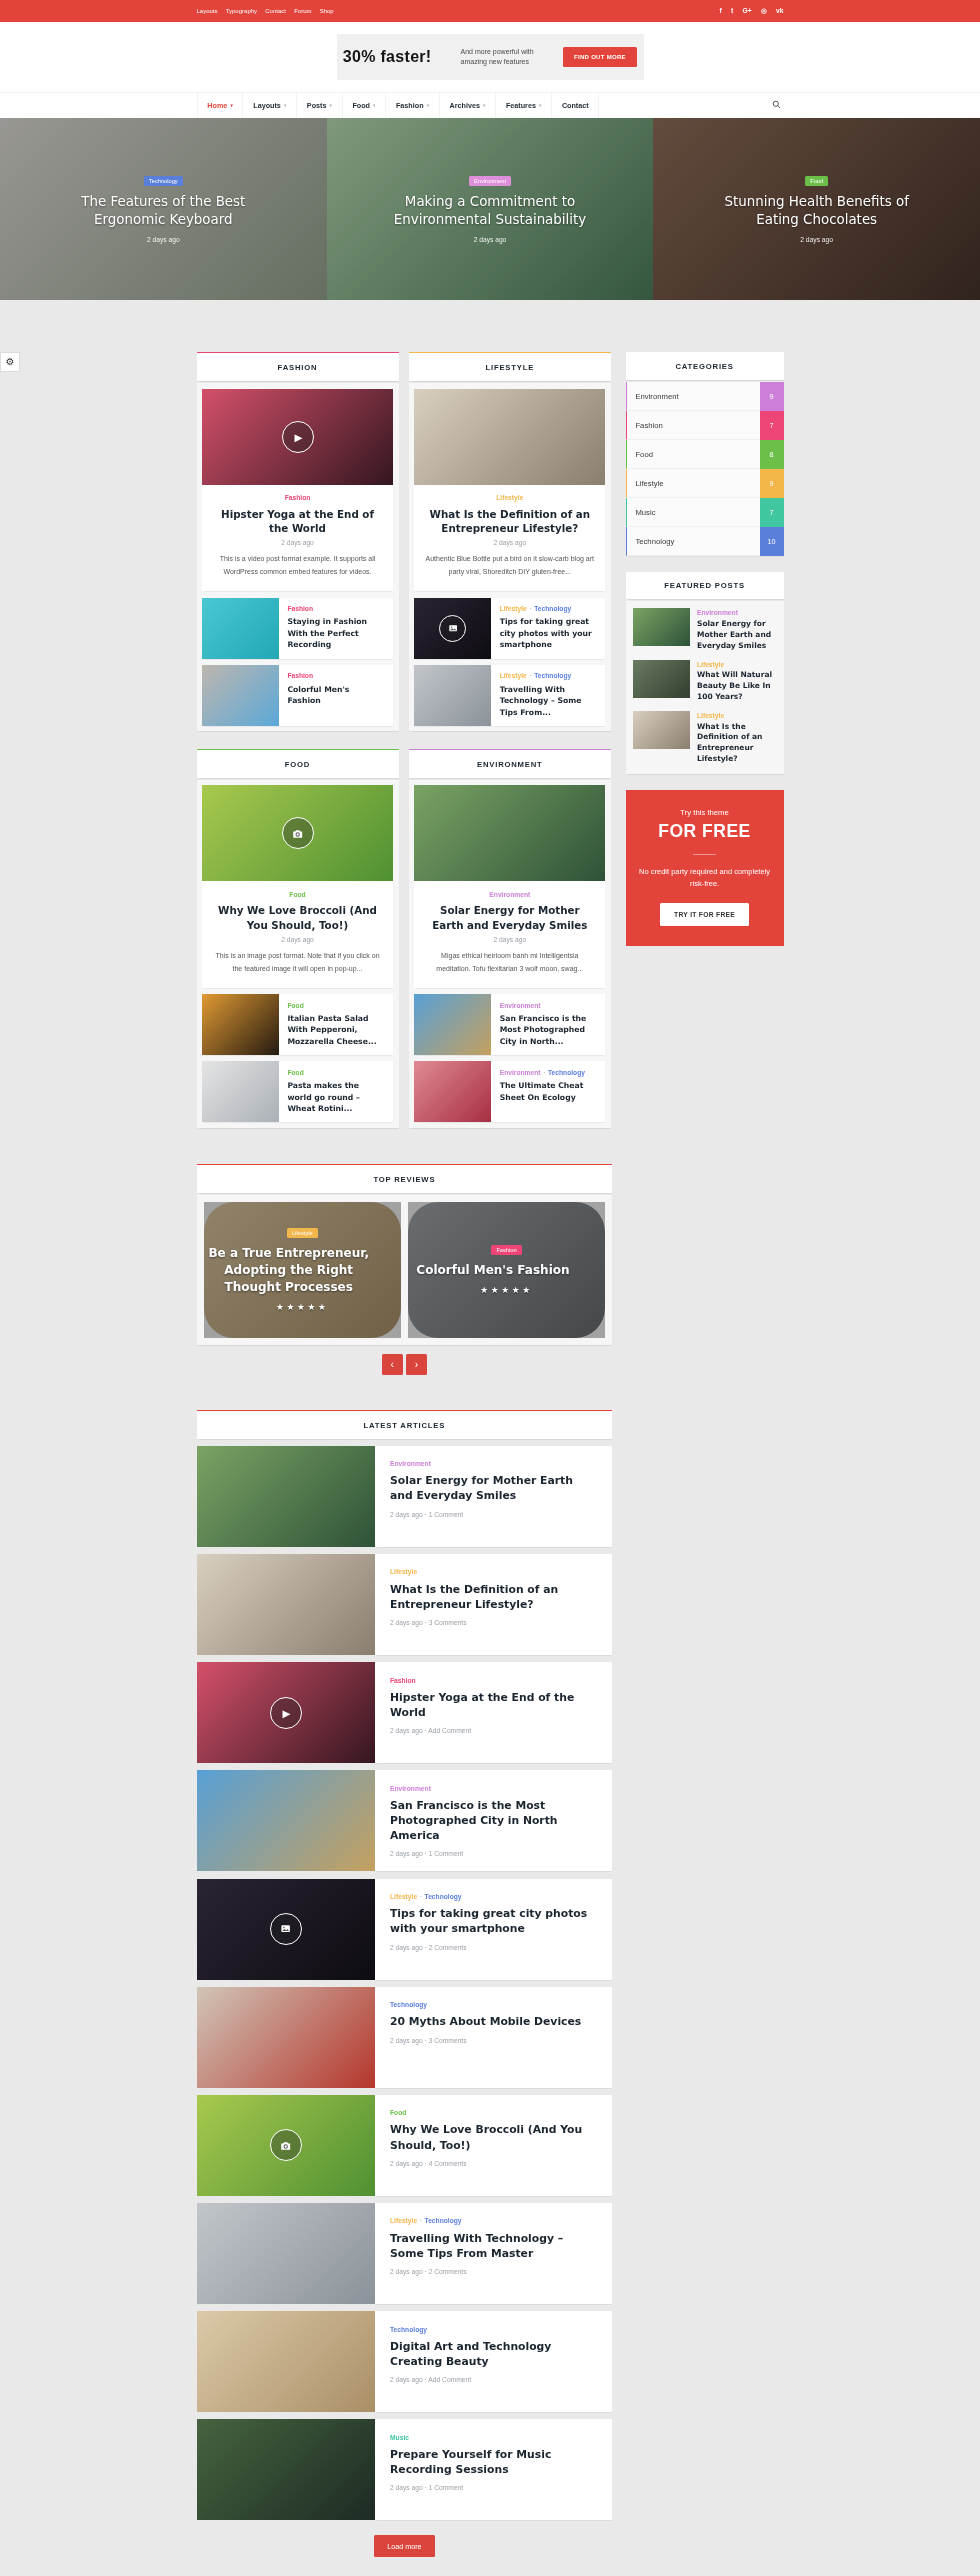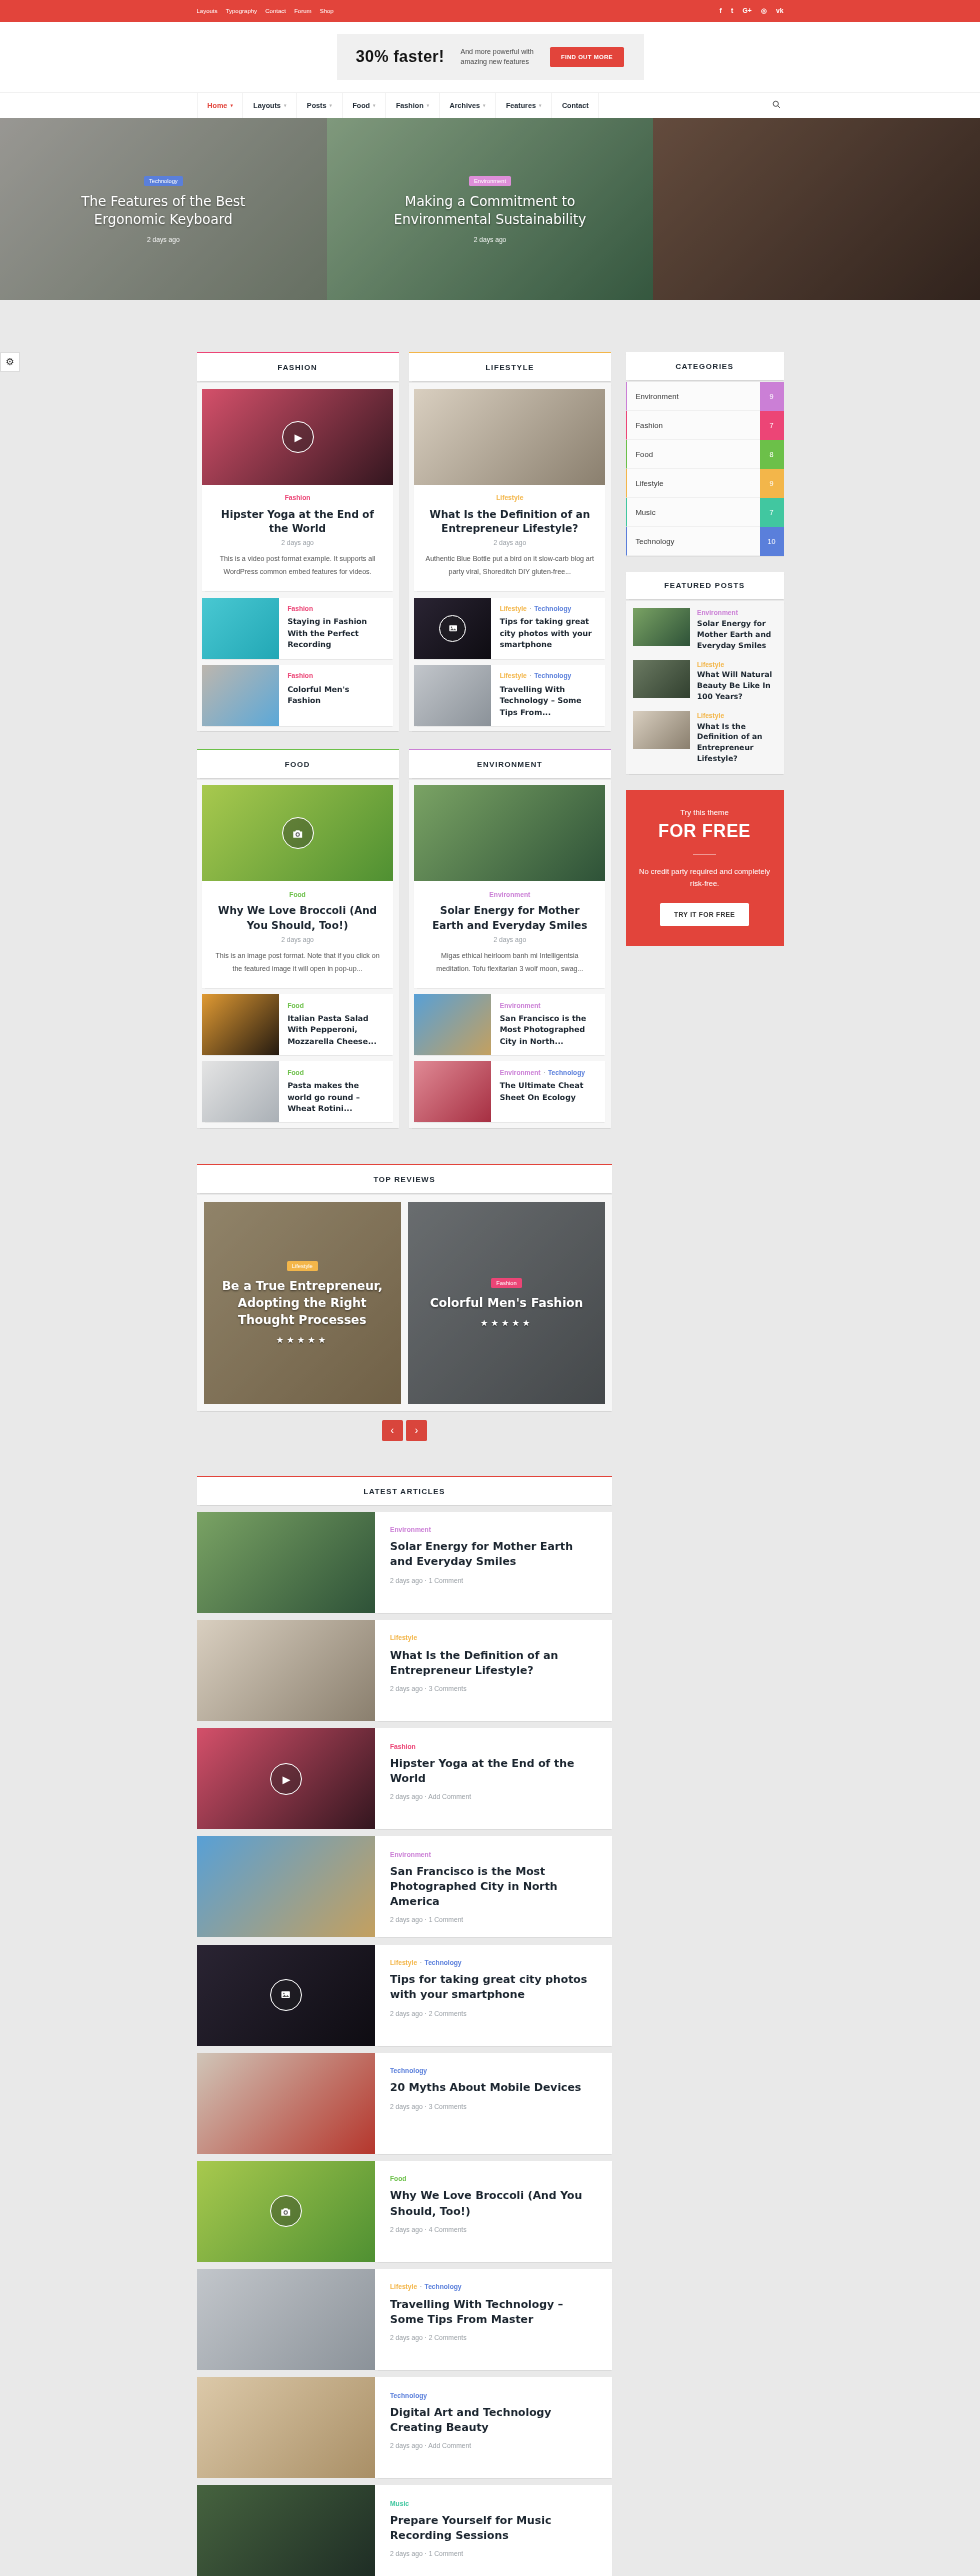--- a/index.html
+++ b/index.html
@@ -12,21 +12,21 @@
 
   
   .topbar { background:#e2443b; height:21.6px; }
   .topbar .inner { height:21.6px; display:flex; align-items:center; }
   .tb-link { color:#fff; font-size:6px; margin-right:8.2px; cursor:pointer; }
   .tb-social { margin-left:auto; display:flex; gap:9.3px; }
   .tb-ic { color:#fff; font-size:6.7px; font-weight:700; cursor:pointer; }
 
   
   .header { background:#fff; padding:12.4px 0; display:flex; justify-content:center; }
-  .ad { width:307px; height:46px; background:#f0f0f0; display:flex; align-items:center; justify-content:center; gap:16px; }
+  .ad { width:307px; height:46px; background:#f0f0f0; display:flex; align-items:center; justify-content:center; gap:29px; }
   .ad-head { font-size:16px; font-weight:800; color:#151515; letter-spacing:0.3px; }
   .ad-sub { font-size:7px; color:#4a4a4a; line-height:1.45; }
   .ad-btn { background:#e2443b; color:#fff; font-size:6px; font-weight:700; letter-spacing:0.3px;
             padding:6.7px 11.3px; border-radius:1.5px; cursor:pointer; white-space:nowrap; }
 
   
   .nav { background:#fff; border-top:0.5px solid #f1f1f1; box-shadow:0 1px 1.5px rgba(0,0,0,.05); position:relative; }
   .nav .inner { display:flex; align-items:center; height:25px; }
   .nav-item { display:flex; align-items:center; height:25px; padding:0 9.8px; font-size:7.2px; font-weight:600;
               color:#1f2933; border-right:0.5px solid #f3f3f3; cursor:pointer; }
@@ -108,22 +108,22 @@
   .promo-tx { font-size:7.5px; line-height:1.65; margin-bottom:12.4px; }
   .promo-btn { display:inline-block; background:#fff; color:#333; font-size:6.7px; font-weight:700;
                letter-spacing:0.3px; padding:7.7px 14.4px; border-radius:1.5px; cursor:pointer; }
 
   
   .wide-header { background:#ffffff; border-top:1.5px solid #e2443b; text-align:center; font-size:7.7px; font-weight:800;
                  letter-spacing:0.8px; color:#1c2630; padding:9.8px 0 8.8px; box-shadow:0 0.5px 1px rgba(0,0,0,.08); }
   .reviews-wrap { margin-top:36px; }
   .reviews { display:flex; gap:7.2px; background:#f6f6f6; box-shadow:0 0.5px 1px rgba(0,0,0,.08);
              padding:7.2px; margin-top:2.1px; }
-  .review-card { flex:1; height:202px; position:relative; display:flex; flex-direction:column;
-                 align-items:center; justify-content:center; text-align:center; cursor:pointer; }
+  .review-card { flex:1; height:136px; position:relative; display:flex; flex-direction:column;
+                 justify-content:center; text-align:center; cursor:pointer;border-radius:30px; }
   .review-card .shade { position:absolute; inset:0; background:rgba(25,25,25,.38); }
   .review-card .sc { position:relative; }
   .review-card h3 { color:#fff; font-size:12px; font-weight:700; width:170px; margin:0 0 6.2px; line-height:1.4;
                     text-shadow:0 0.5px 2.1px rgba(0,0,0,.5); font-family:"DejaVu Sans", sans-serif; }
   .stars { color:#fff; font-size:8.8px; letter-spacing:2.6px; text-shadow:0 0.5px 1.5px rgba(0,0,0,.5); }
   .car-nav { display:flex; justify-content:center; gap:3.6px; padding:9.3px 0 1px; }
   .car-btn { width:20.6px; height:20.6px; background:#d9453c; color:#fff; display:flex; align-items:center;
              justify-content:center; font-size:10.3px; border-radius:1.5px; cursor:pointer; }
 
   
@@ -225,20 +225,25 @@
     <div class="slide mid" style="background: linear-gradient(135deg, rgb(159, 191, 155), rgb(63, 107, 76));">
       <div class="shade"></div>
       <div class="sc">
         <span class="badge" style="background-color: rgb(222, 143, 217);">Environment</span>
         <h2>Making a Commitment to Environmental Sustainability</h2>
         <div class="sdate">2 days ago</div>
       </div>
     </div>
     <div class="slide" style="background: linear-gradient(135deg, rgb(138, 103, 82), rgb(63, 43, 34));">
       <div class="shade"></div>
+      <div class="sc">
+        <span class="badge" style="background-color: rgb(108, 192, 73);">Food</span>
+        <h2>Stunning Health Benefits of Eating Chocolates</h2>
+        <div class="sdate">2 days ago</div>
+      </div>
     </div>
   </div>
 
   <div class="gear-btn">⚙</div>
 
   <div class="inner">
     <div class="content-row">
       <div class="main-col">
 
         <div class="sections">

